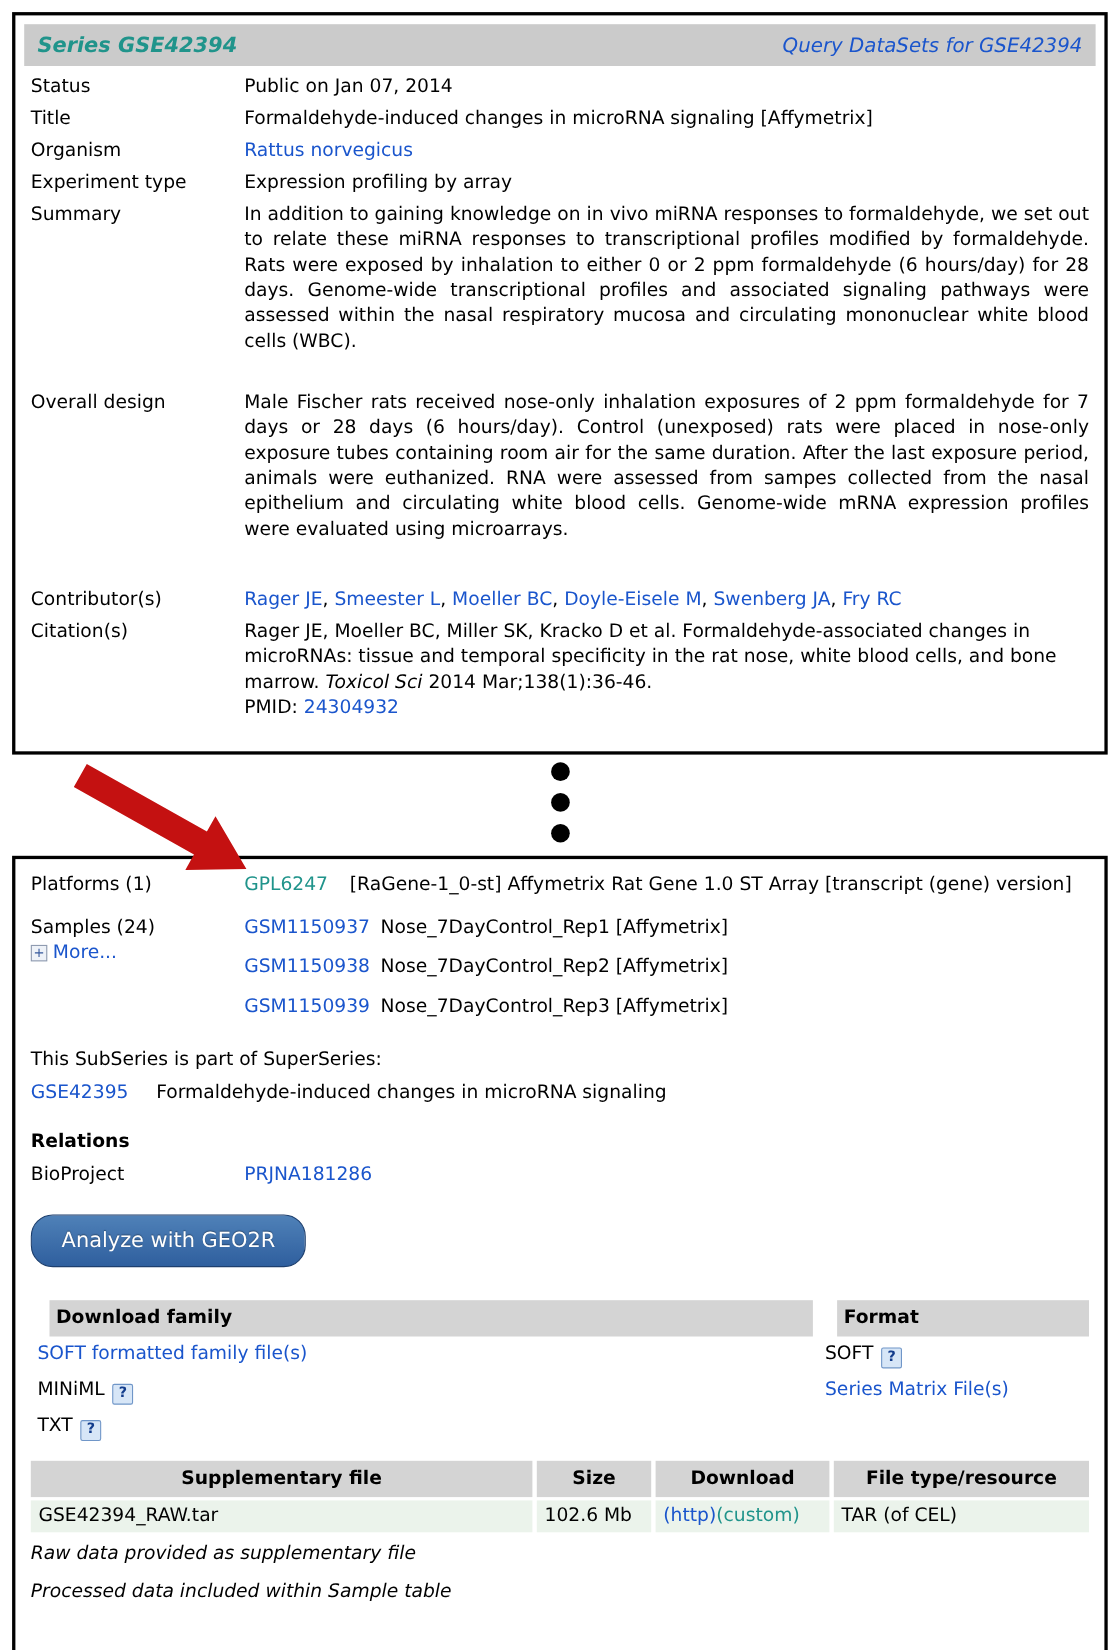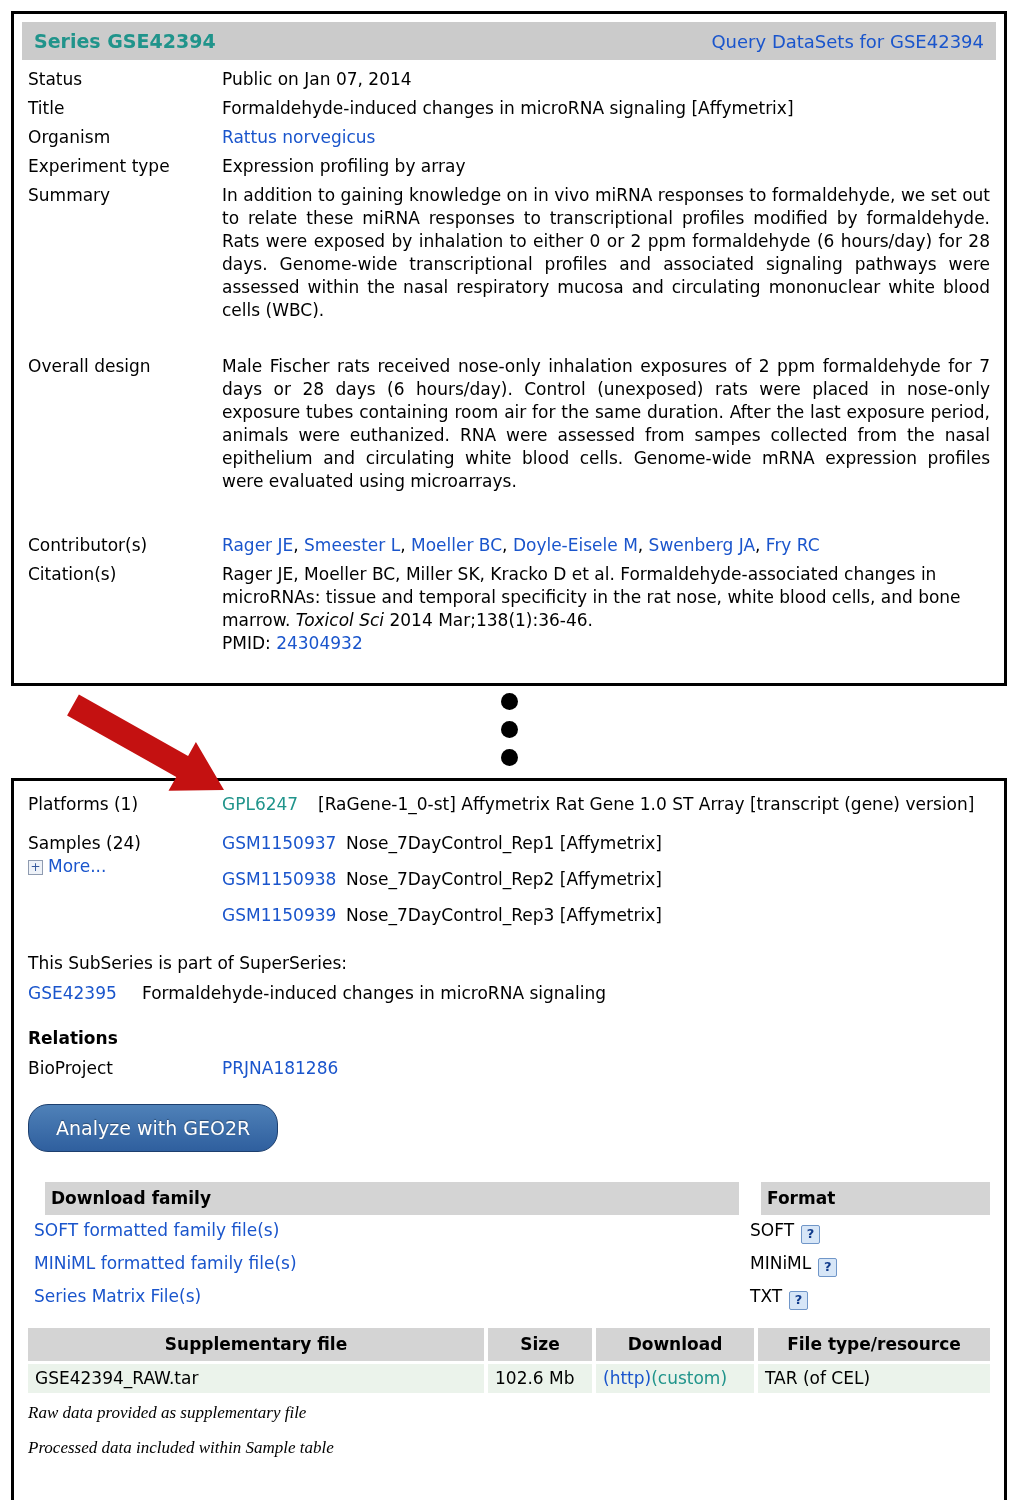--- a/index.html
+++ b/index.html
@@ -13,21 +13,21 @@
   #page{position:relative;width:1018px;height:1500px;overflow:hidden;}
   .box{box-sizing:border-box;margin:0 11px;border:3px solid #000;background:#fff;}
   #top-box{margin-top:11px;height:675px;overflow:hidden;}
   #bottom-box{height:808px;overflow:hidden;padding:12px 14px 0 14px;}
   #mid-strip{position:relative;height:92px;}
 
   
   .series-header{
     display:flex;justify-content:space-between;align-items:center;
     background:var(--header-gray,#cbcbcb);
-    margin:8px 8px 6px 8px;padding:0 12px;height:38px;
+    margin:8px 8px 6px 8px;padding:0 12px;height:38px;font-style:italic;
   }
   .series-title{color:var(--teal,#20948b);font-weight:bold;font-size:19px;}
   .query-link{color:var(--link-blue,#1a55cc);font-size:18px;text-decoration:none;cursor:pointer;}
 
   
   .dl-area{padding:2px 14px 0 14px;}
   .dl-row{display:grid;grid-template-columns:194px 1fr;margin-bottom:6px;align-items:start;}
   .dl-label{color:#000;}
   .justify{text-align:justify;}
   .row-summary{margin-bottom:33px;}
@@ -76,21 +76,21 @@
     font-size:13px;line-height:16px;font-weight:bold;text-align:center;
     vertical-align:-2px;cursor:pointer;
   }
   .help-icon::before{content:"?";}
 
   
   .supp-table{display:grid;grid-template-columns:1fr 104px 158px 232px;column-gap:4px;row-gap:3px;margin-top:14px;}
   .supp-table .th{background:var(--table-header-gray,#d4d4d4);font-weight:bold;text-align:center;padding:5px 6px;}
   .supp-table .td{background:var(--row-green,#ebf3eb);padding:3px 7px;white-space:nowrap;}
   .notes{margin-top:8px;}
-  .note-line{font-style:italic;margin-bottom:12px;font-family:Liberation Serif, serif;}
+  .note-line{font-style:italic;margin-bottom:12px;}
 </style>
 </head>
 <body style="--link-blue: #1a55cc; --teal: #20948b; --arrow-red: #c41111; --header-gray: #cbcbcb; --table-header-gray: #d4d4d4; --row-green: #ebf3eb;">
 
 <div id="page">
 
   <div class="box" id="top-box">
     <div class="series-header">
       <span class="series-title">Series GSE42394</span>
       <a class="query-link">Query DataSets for GSE42394</a>
@@ -203,23 +203,20 @@
       <div class="th">Format</div>
 
       <div class="td">
         <a class="link">SOFT formatted family file(s)</a>
       </div>
       <div class="td">
         <span>SOFT</span><span class="help-icon"></span>
       </div>
 
       <div class="td">
-        <a class="link">MINiML formatted family file(s)</a>
-      </div>
-      <div class="td">
         <span>MINiML</span><span class="help-icon"></span>
       </div>
 
       <div class="td">
         <a class="link">Series Matrix File(s)</a>
       </div>
       <div class="td">
         <span>TXT</span><span class="help-icon"></span>
       </div>
     </div>

